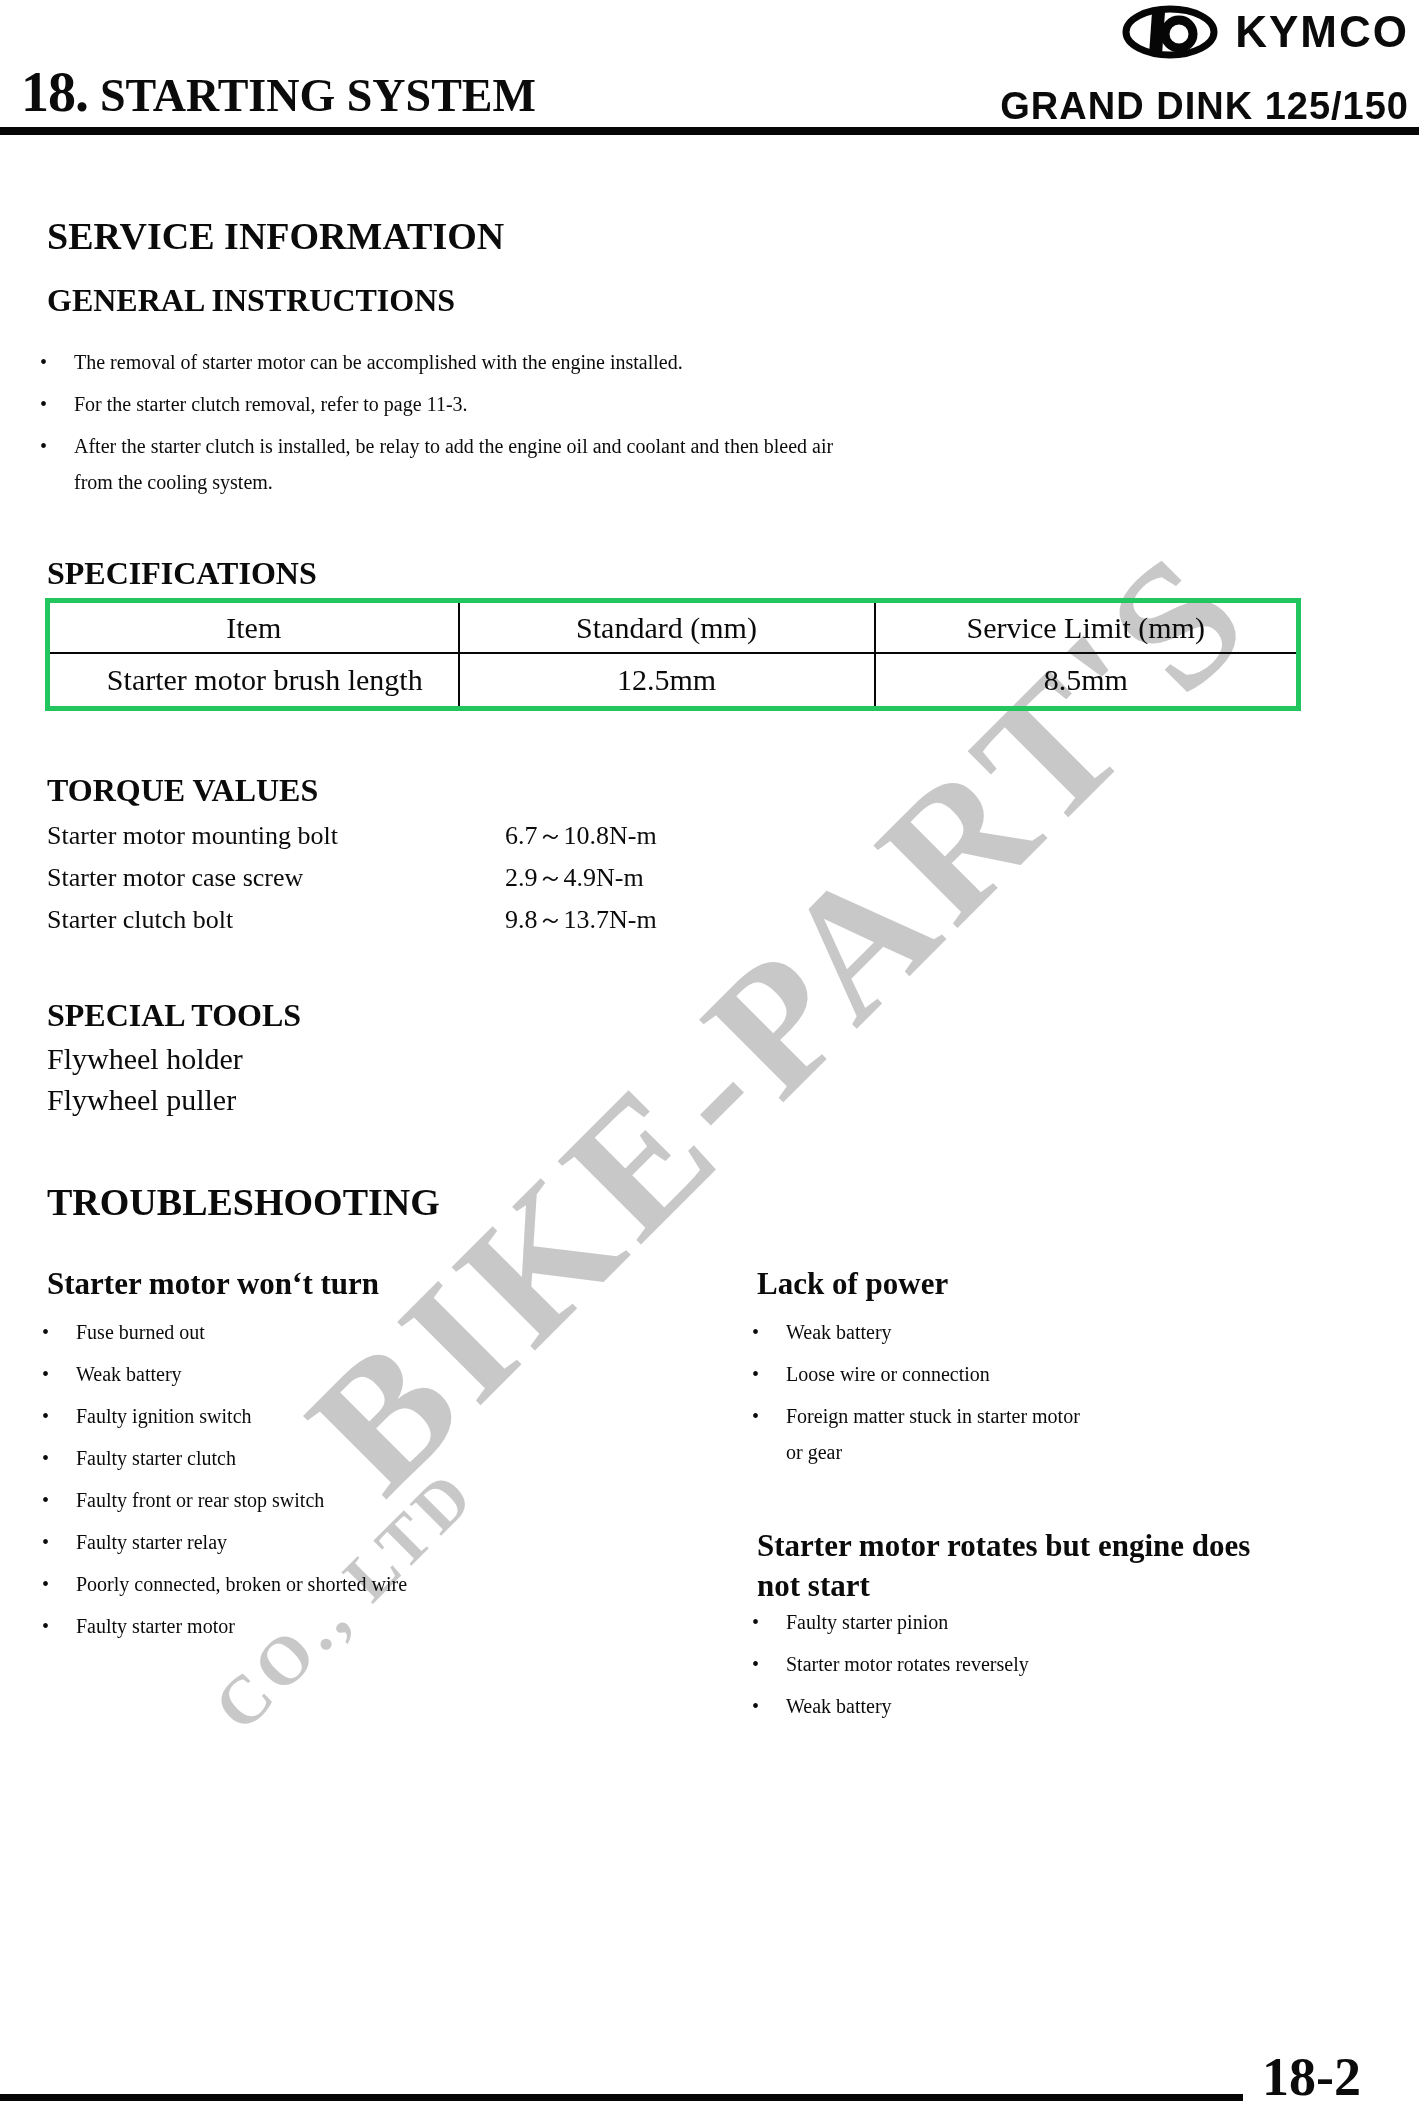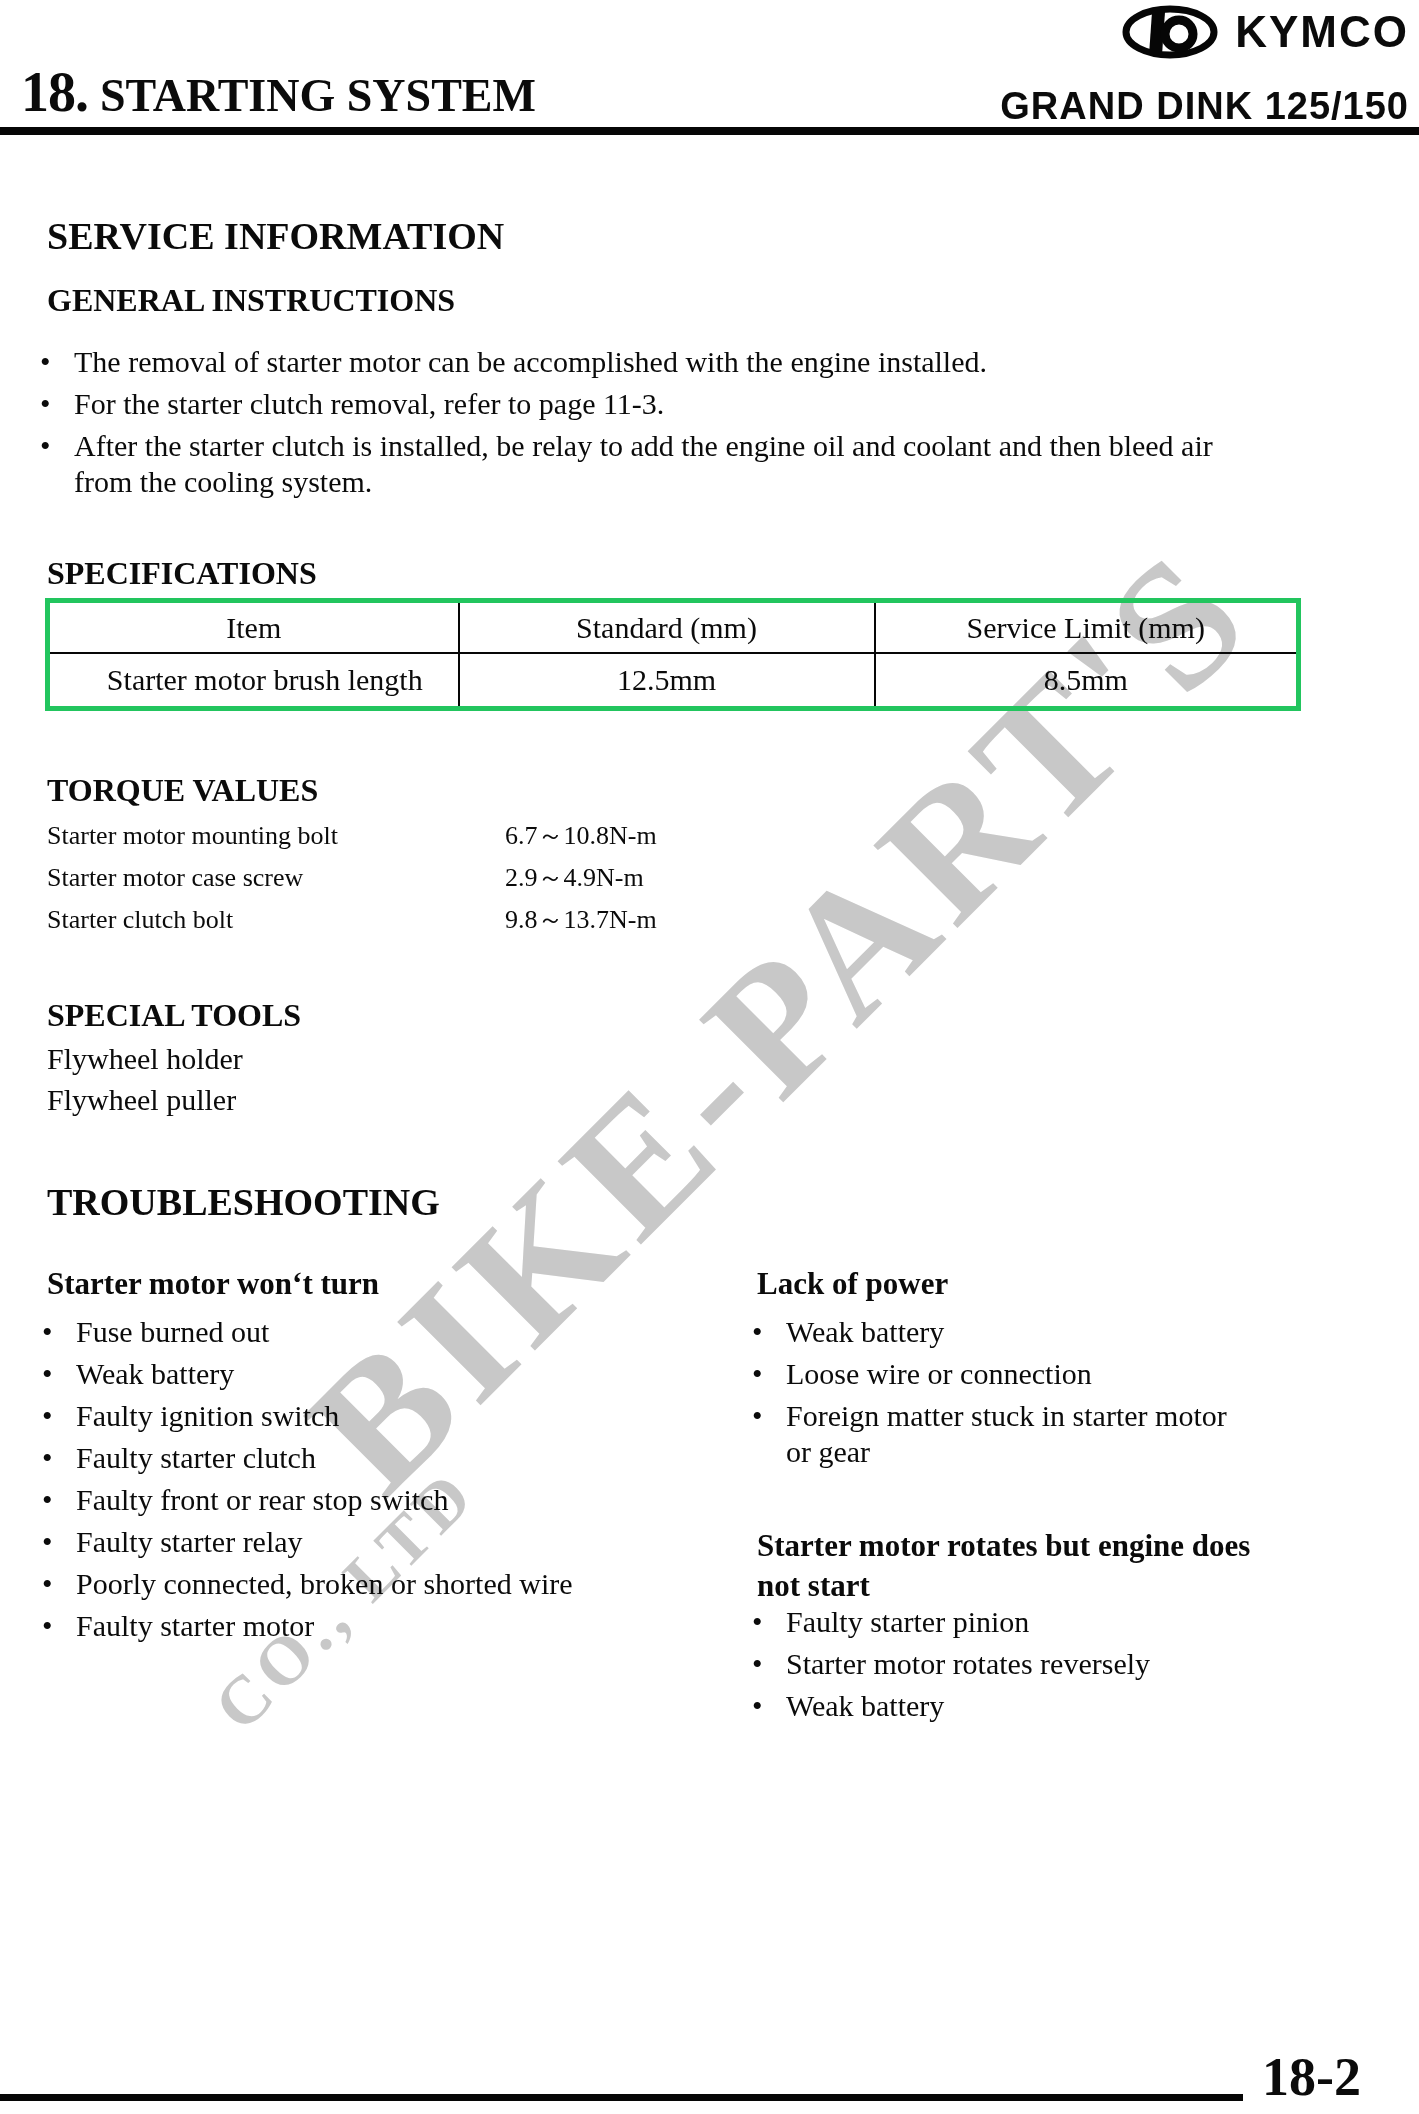--- a/index.html
+++ b/index.html
@@ -27,21 +27,21 @@
       font-family:"Liberation Serif","DejaVu Serif",serif;}
   .wm1{left:780px;top:1020px;font-size:180px;letter-spacing:10px;
        transform:translate(-50%,-50%) rotate(-45deg);}
   .wm2{left:345px;top:1600px;font-size:68px;letter-spacing:6px;
        transform:translate(-50%,-50%) rotate(-45deg);}
   
   .abs{position:absolute;z-index:1;}
   .h1{font-size:38px;font-weight:bold;line-height:44px;white-space:nowrap;}
   .h2{font-size:32px;font-weight:bold;line-height:38px;white-space:nowrap;}
   .h3{font-size:31px;font-weight:bold;line-height:40px;white-space:pre-line;}
-  .body-list{margin:0;padding:0;list-style:none;font-size:30px;}
+  .body-list{margin:0;padding:0;list-style:none;font-size:20px;}
   .body-list li{position:relative;padding-left:36px;line-height:36px;margin-bottom:6px;
                 white-space:pre-line;}
   .body-list li::before{content:"\2022";position:absolute;left:2px;top:0;}
   
   table.spec{border-collapse:collapse;border:5px solid #22c55e;font-size:30px;
              table-layout:fixed;background:transparent;}
   table.spec th,table.spec td{border:2px solid #060606;font-weight:normal;
              text-align:center;padding:0;}
   table.spec th{height:49px;}
   table.spec td{height:52px;}

